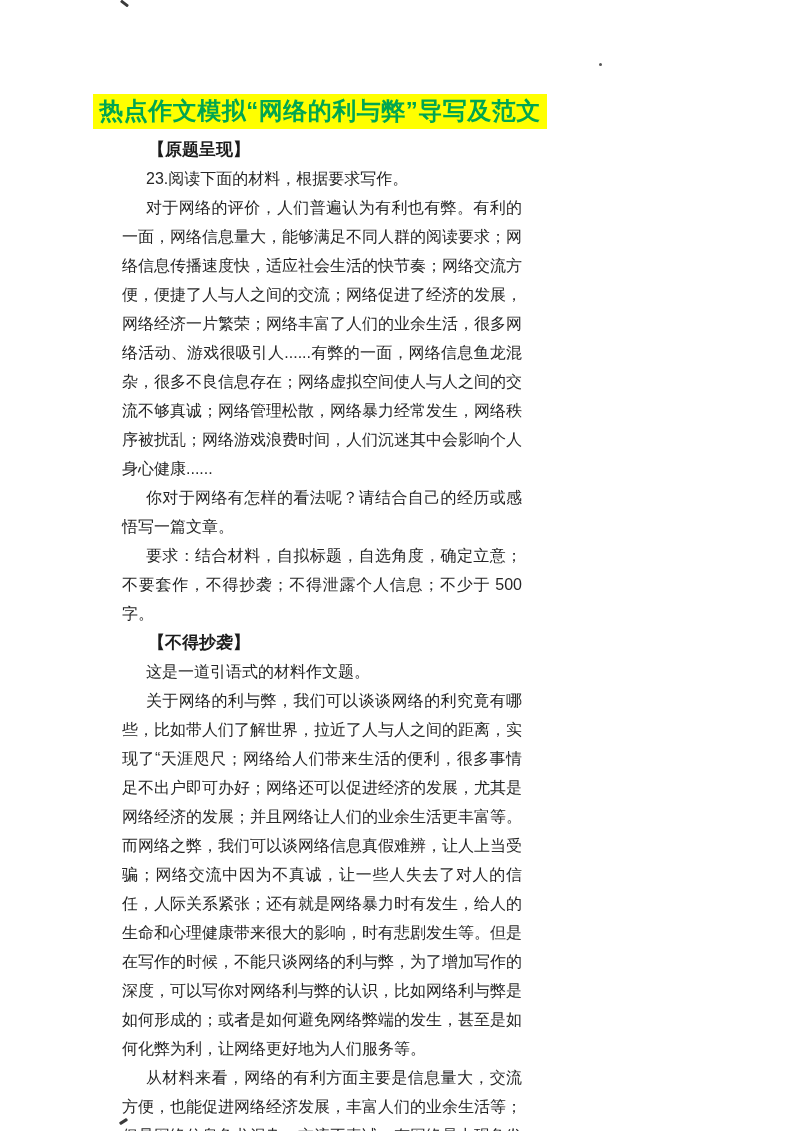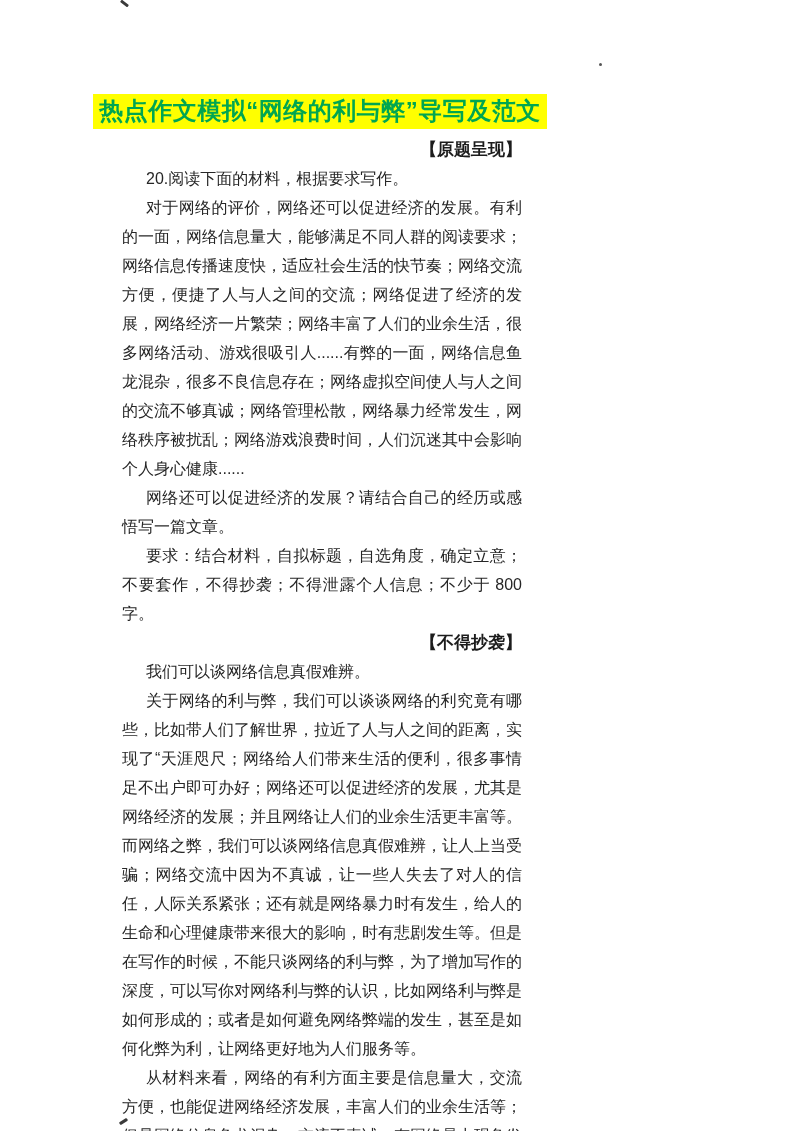--- a/index.html
+++ b/index.html
@@ -39,21 +39,21 @@
     font-size:16px;
     line-height:29px;
     text-align:justify;
   }
   .sec-heading{
     font-size:17px;
     font-weight:bold;
     color:var(--heading-text);
     line-height:29px;
     padding-left:26px;
-    text-align:right;
+    text-align:left;
   }
   .para{
     text-indent:1.5em;
     color:var(--body-text);
   }
   
   .corner-mark{
     position:absolute;
     background:#3a3a3a;
     border-radius:1px;
@@ -80,25 +80,25 @@
   <span class="corner-mark cm-bl"></span>
   <span class="corner-mark cm-br"></span>
   <span class="artifact-dot"></span>
 
   <h1 class="title-wrap"><span class="title-hl">热点作文模拟“网络的利与弊”导写及范文</span></h1>
 
   <div class="content">
 
     <h2 class="sec-heading">【原题呈现】</h2>
 
-    <p class="para">20.阅读下面的材料，根据要求写作。</p>
-    <p class="para">对于网络的评价，网络还可以促进经济的发展。有利的一面，网络信息量大，能够满足不同人群的阅读要求；网络信息传播速度快，适应社会生活的快节奏；网络交流方便，便捷了人与人之间的交流；网络促进了经济的发展，网络经济一片繁荣；网络丰富了人们的业余生活，很多网络活动、游戏很吸引人......有弊的一面，网络信息鱼龙混杂，很多不良信息存在；网络虚拟空间使人与人之间的交流不够真诚；网络管理松散，网络暴力经常发生，网络秩序被扰乱；网络游戏浪费时间，人们沉迷其中会影响个人身心健康......</p>
-    <p class="para">网络还可以促进经济的发展？请结合自己的经历或感悟写一篇文章。</p>
-    <p class="para">要求：结合材料，自拟标题，自选角度，确定立意；不要套作，不得抄袭；不得泄露个人信息；不少于 800 字。</p>
+    <p class="para">23.阅读下面的材料，根据要求写作。</p>
+    <p class="para">对于网络的评价，人们普遍认为有利也有弊。有利的一面，网络信息量大，能够满足不同人群的阅读要求；网络信息传播速度快，适应社会生活的快节奏；网络交流方便，便捷了人与人之间的交流；网络促进了经济的发展，网络经济一片繁荣；网络丰富了人们的业余生活，很多网络活动、游戏很吸引人......有弊的一面，网络信息鱼龙混杂，很多不良信息存在；网络虚拟空间使人与人之间的交流不够真诚；网络管理松散，网络暴力经常发生，网络秩序被扰乱；网络游戏浪费时间，人们沉迷其中会影响个人身心健康......</p>
+    <p class="para">你对于网络有怎样的看法呢？请结合自己的经历或感悟写一篇文章。</p>
+    <p class="para">要求：结合材料，自拟标题，自选角度，确定立意；不要套作，不得抄袭；不得泄露个人信息；不少于 500 字。</p>
 
     <h2 class="sec-heading">【不得抄袭】</h2>
 
-    <p class="para">我们可以谈网络信息真假难辨。</p>
+    <p class="para">这是一道引语式的材料作文题。</p>
     <p class="para">关于网络的利与弊，我们可以谈谈网络的利究竟有哪些，比如带人们了解世界，拉近了人与人之间的距离，实现了“天涯咫尺；网络给人们带来生活的便利，很多事情足不出户即可办好；网络还可以促进经济的发展，尤其是网络经济的发展；并且网络让人们的业余生活更丰富等。而网络之弊，我们可以谈网络信息真假难辨，让人上当受骗；网络交流中因为不真诚，让一些人失去了对人的信任，人际关系紧张；还有就是网络暴力时有发生，给人的生命和心理健康带来很大的影响，时有悲剧发生等。但是在写作的时候，不能只谈网络的利与弊，为了增加写作的深度，可以写你对网络利与弊的认识，比如网络利与弊是如何形成的；或者是如何避免网络弊端的发生，甚至是如何化弊为利，让网络更好地为人们服务等。</p>
     <p class="para">从材料来看，网络的有利方面主要是信息量大，交流方便，也能促进网络经济发展，丰富人们的业余生活等；但是网络信息鱼龙混杂，交流不真诚，有网络暴力现象发生，影响个人身心发展等。总之，网络是柄双刃剑，既有有利的一面，也有有害的一面，关键是看我们如何去利用它的利处，而减少或避免它的弊端等。</p>
 
   </div>
 </div>
 
 </body></html>

